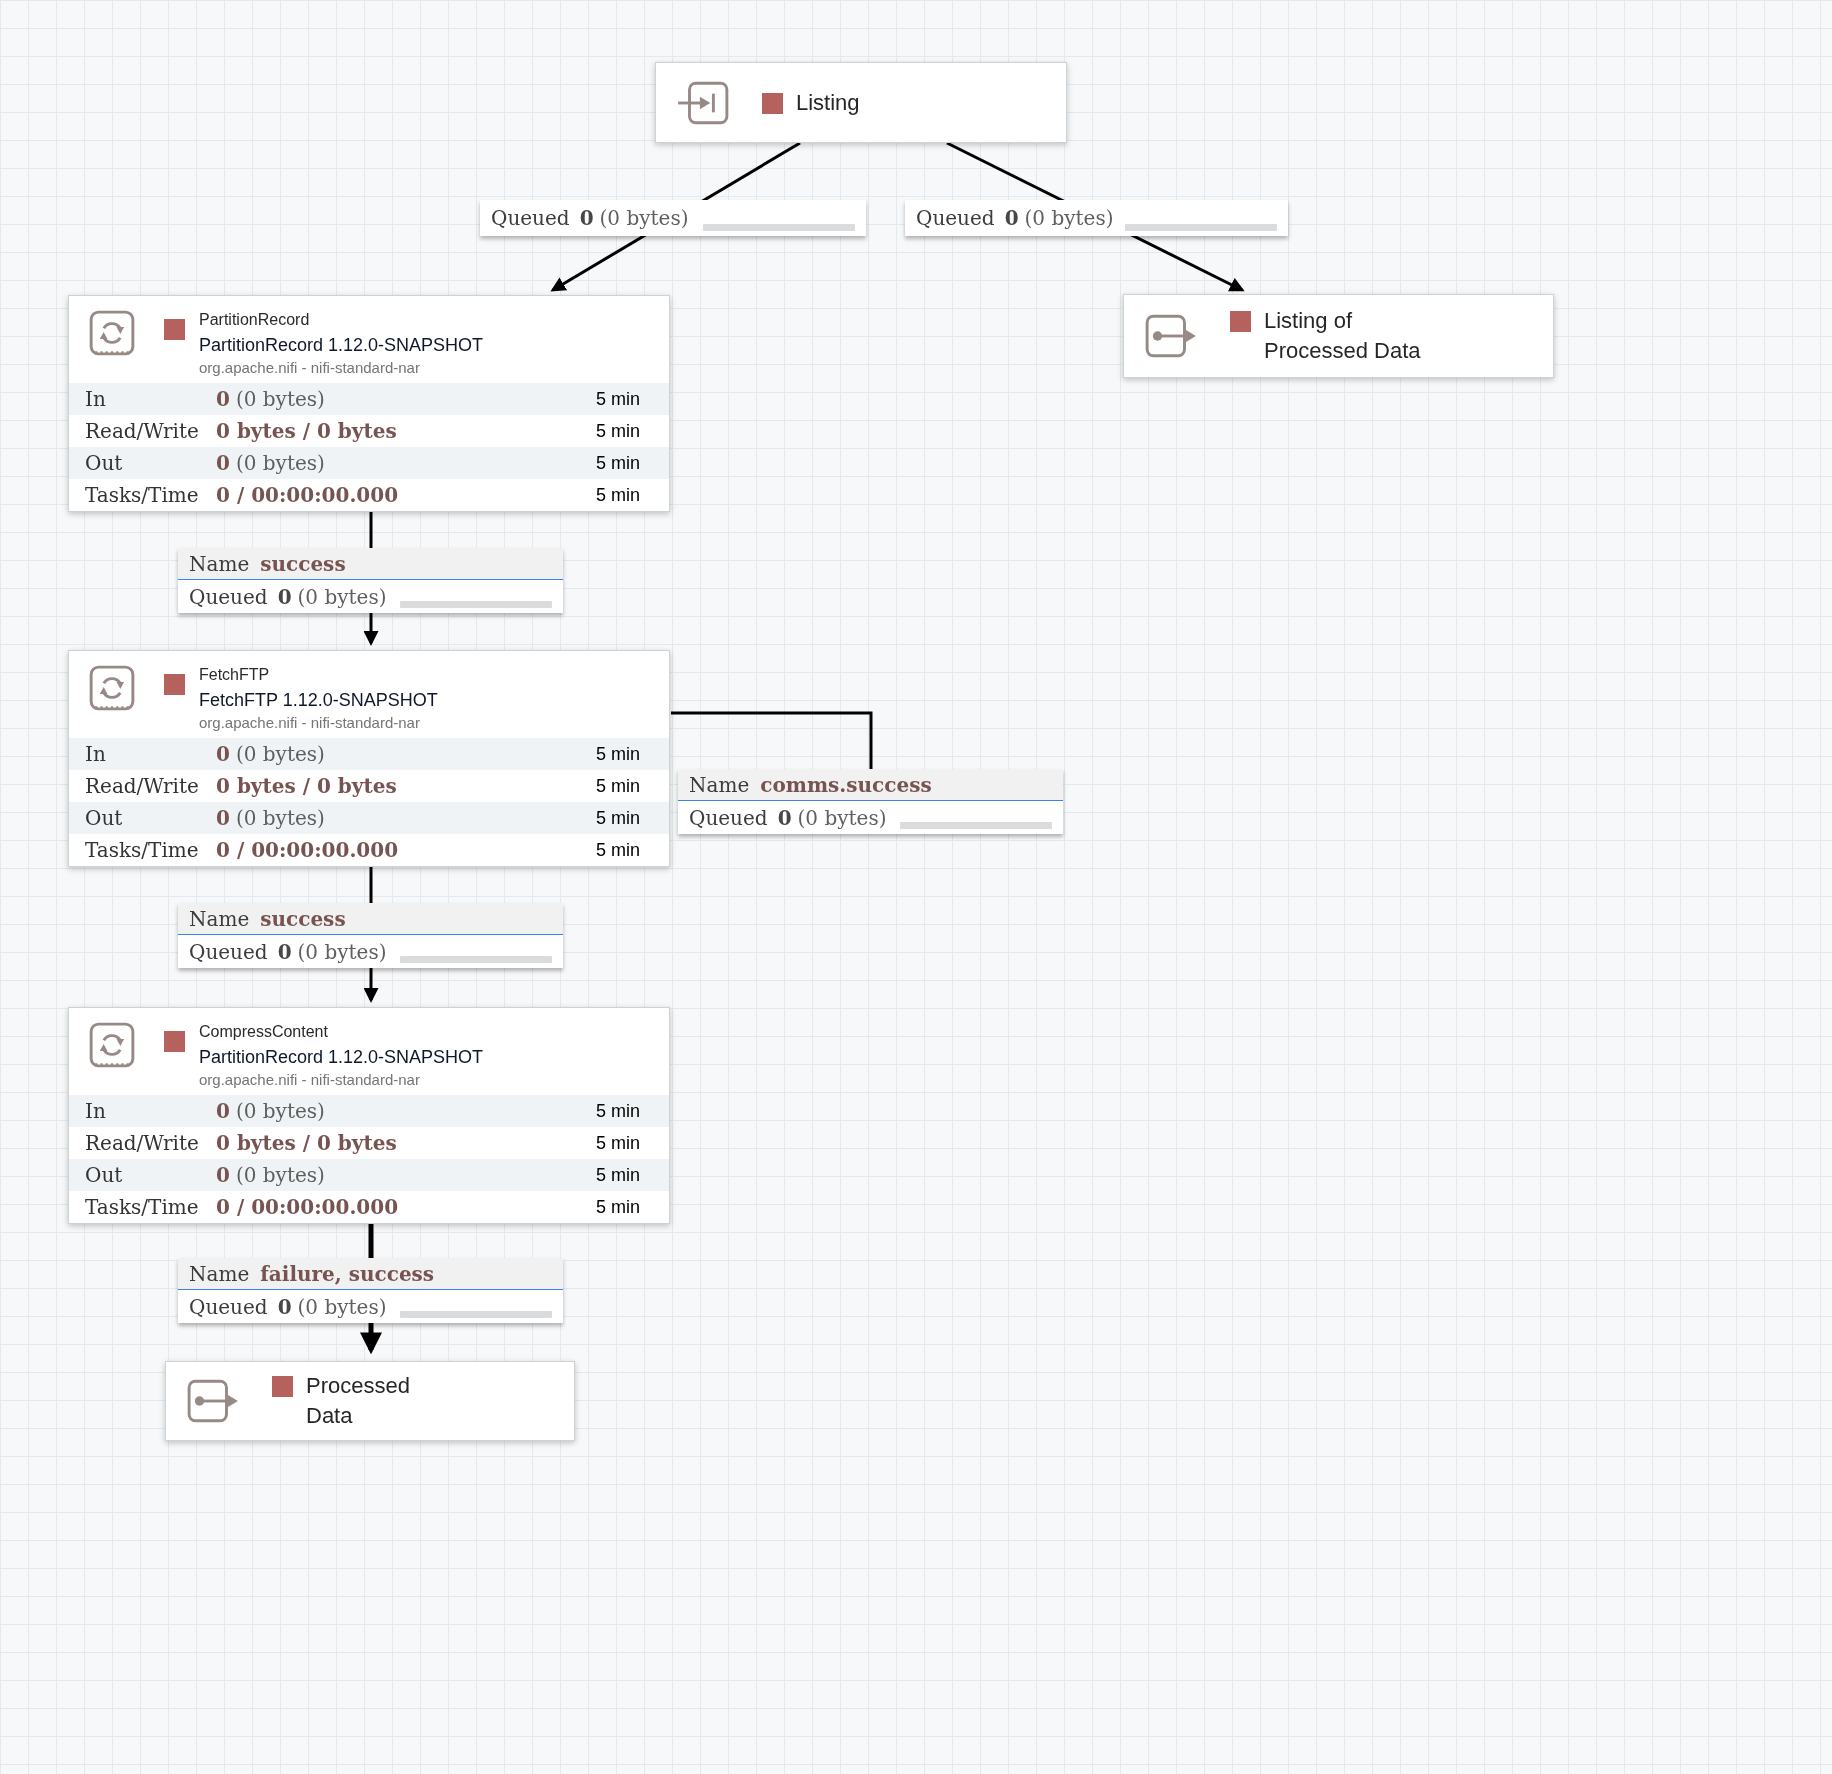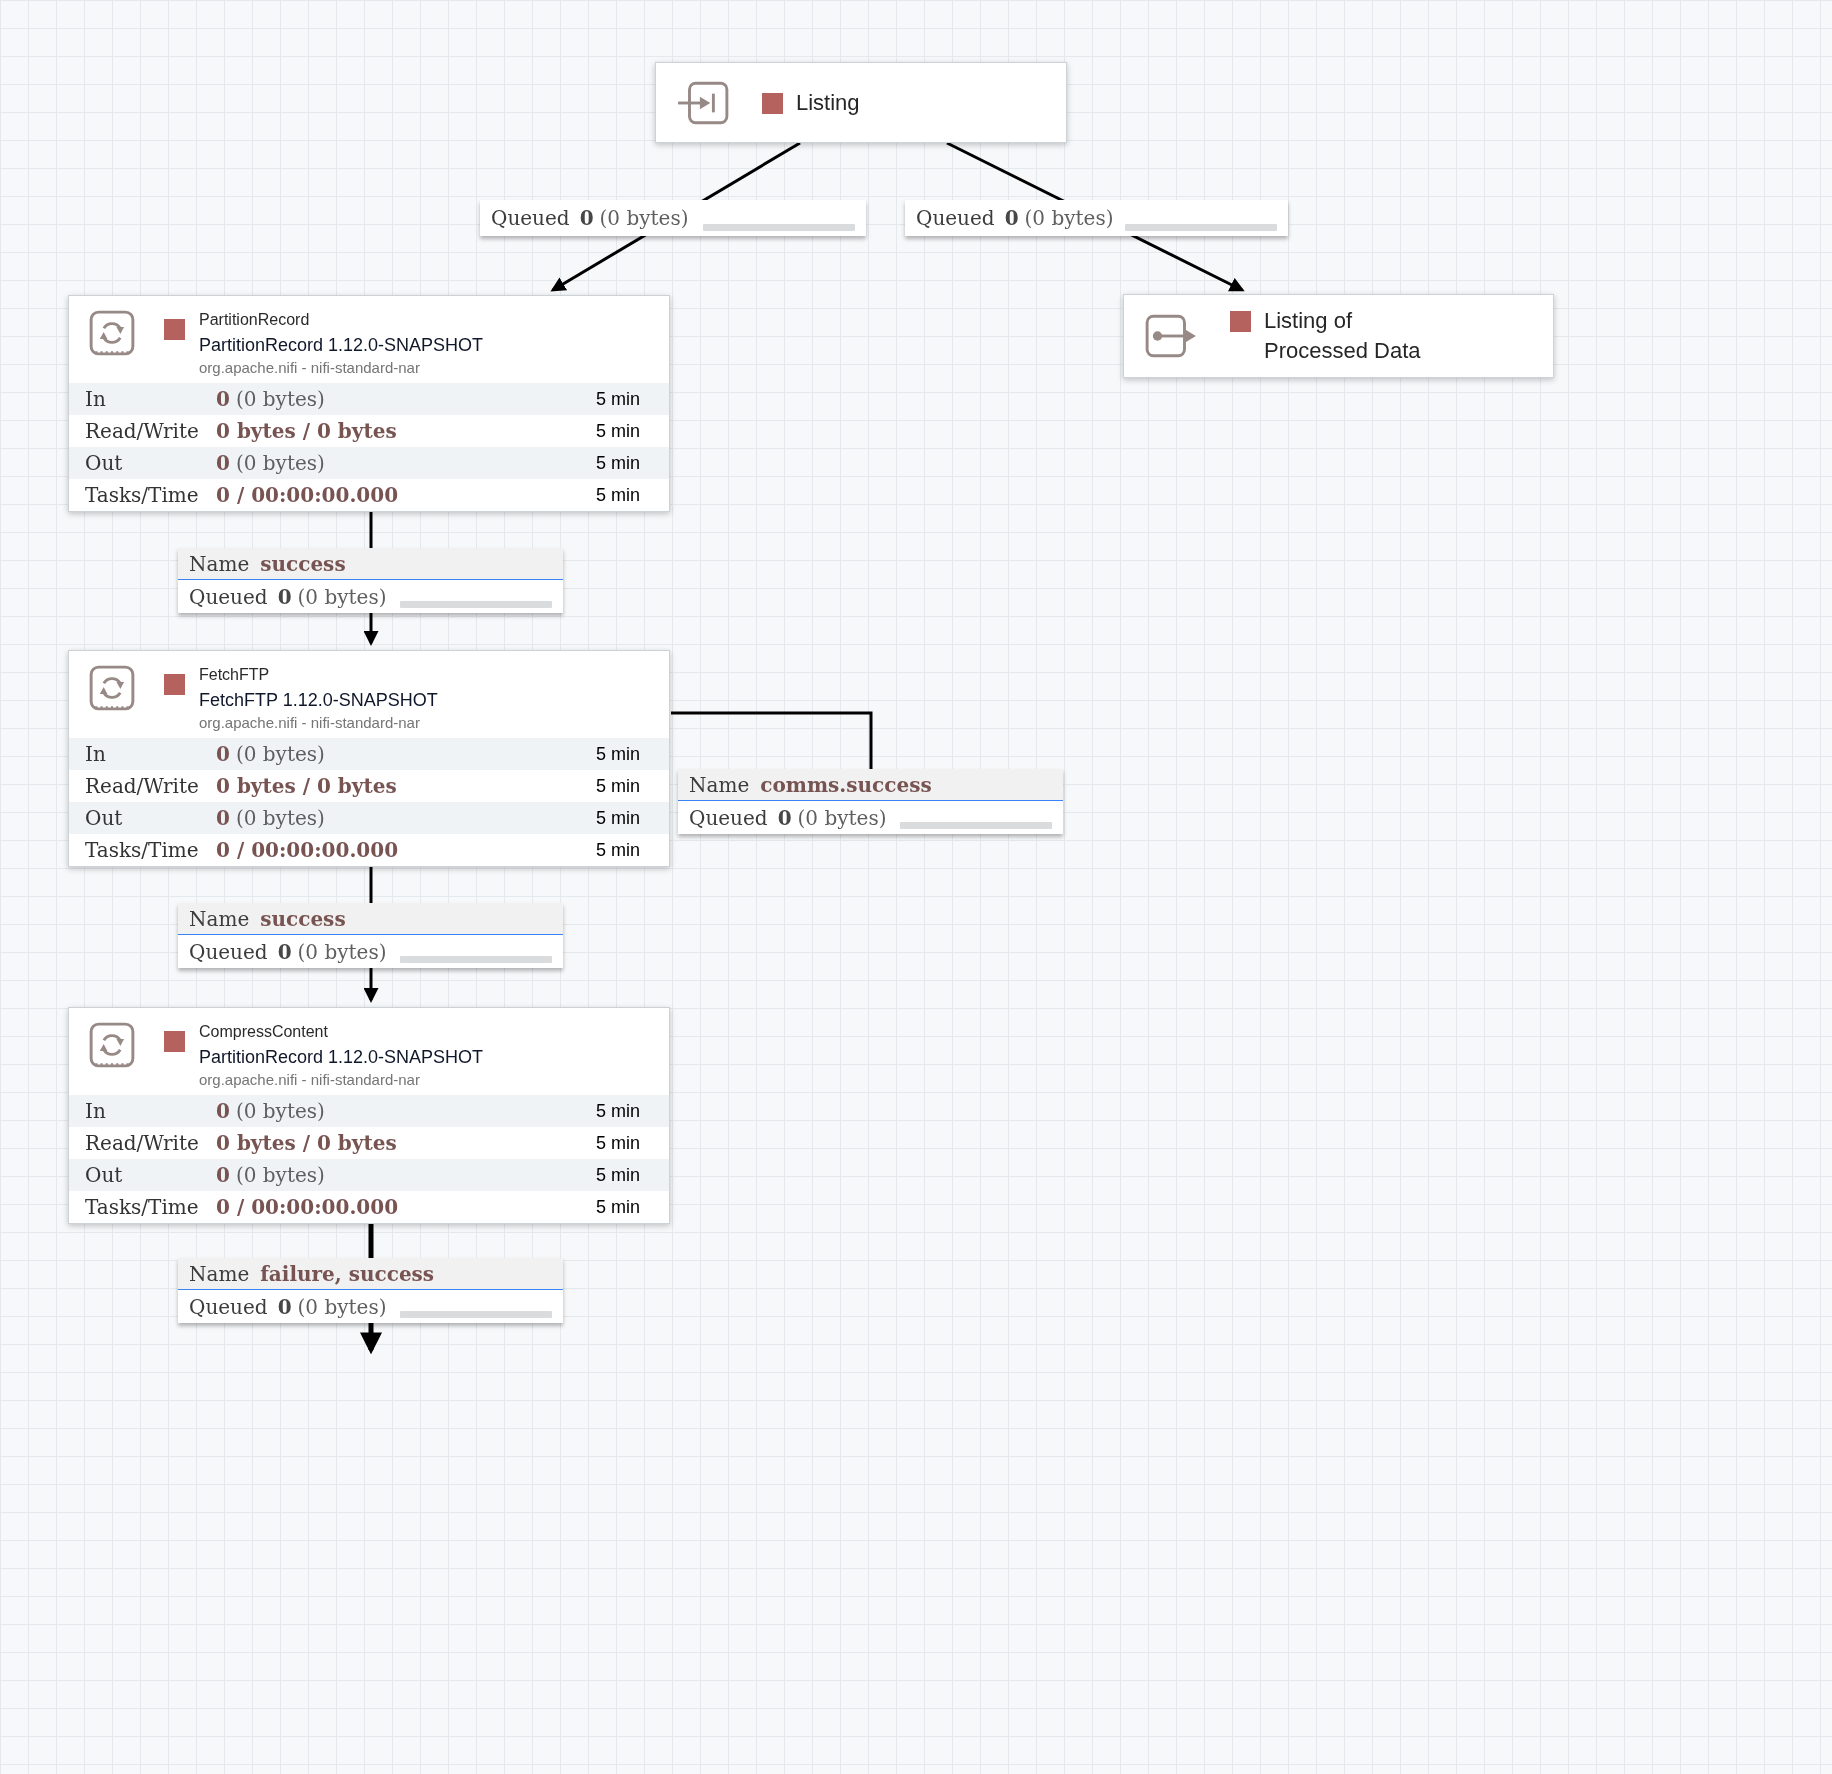--- a/index.html
+++ b/index.html
@@ -115,20 +115,34 @@
         <line class="icon-svg" x1="13" y1="22" x2="41" y2="22" stroke-width="3.2"></line>
         <polygon class="icon-fill" points="50,22 40,16 40,28"></polygon>
       </svg>
     </span>
     <div class="port-content">
       <span class="status-square"></span>
       <div class="port-label" style="width:176px;">Listing of Processed Data</div>
     </div>
   </div>
 
+  <div class="node port" style="left:165px;top:1361px;width:410px;height:80px;">
+    <span class="port-icon">
+      <svg viewBox="0 0 52 44" width="54" height="46">
+        <rect class="icon-svg" x="3" y="3" width="36" height="38" rx="6"></rect>
+        <circle class="icon-fill" cx="13" cy="22" r="4.5"></circle>
+        <line class="icon-svg" x1="13" y1="22" x2="41" y2="22" stroke-width="3.2"></line>
+        <polygon class="icon-fill" points="50,22 40,16 40,28"></polygon>
+      </svg>
+    </span>
+    <div class="port-content">
+      <span class="status-square"></span>
+      <div class="port-label" style="width:116px;">Processed Data</div>
+    </div>
+  </div>
 
   <div class="node processor" style="left:68px;top:295px;width:602px;height:217px;">
     <div class="proc-header">
       <span class="proc-icon">
         <svg viewBox="0 0 46 46" width="48" height="48">
           <rect class="icon-svg" x="3" y="3" width="40" height="40" rx="7" stroke-width="2.6"></rect>
           <path class="icon-svg" d="M7 42 h32" stroke-width="2" stroke-dasharray="2 3"></path>
           <path class="icon-svg" d="M15.2 18.5 A 9 9 0 0 1 30.8 18.5" stroke-width="2.6"></path>
           <polygon class="icon-fill" points="31,24 27.3,17.3 34.6,17.3"></polygon>
           <path class="icon-svg" d="M30.8 27.5 A 9 9 0 0 1 15.2 27.5" stroke-width="2.6"></path>

